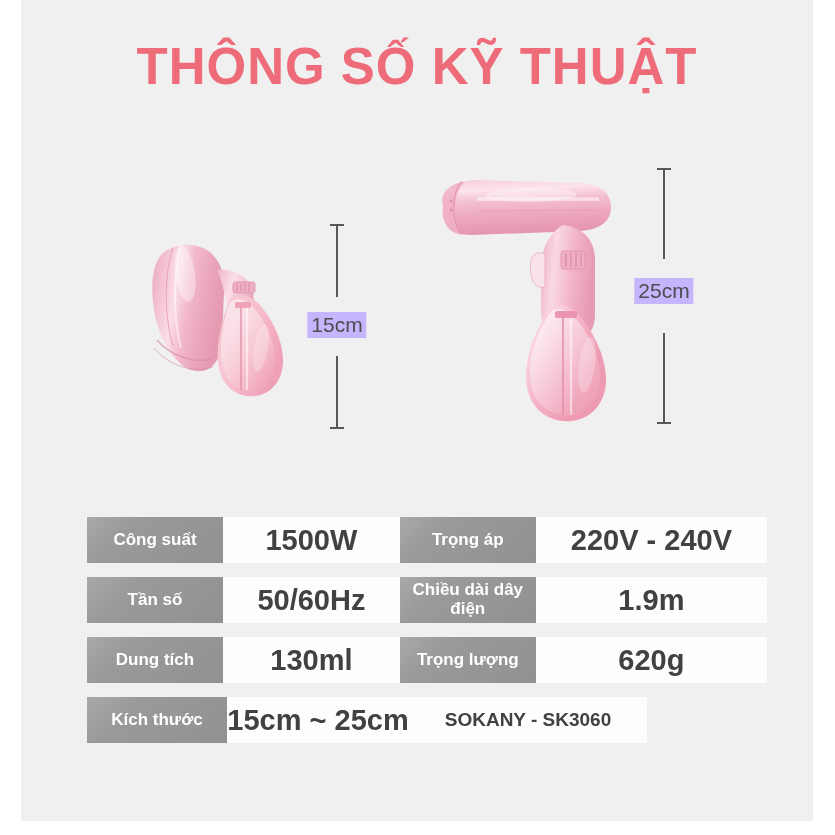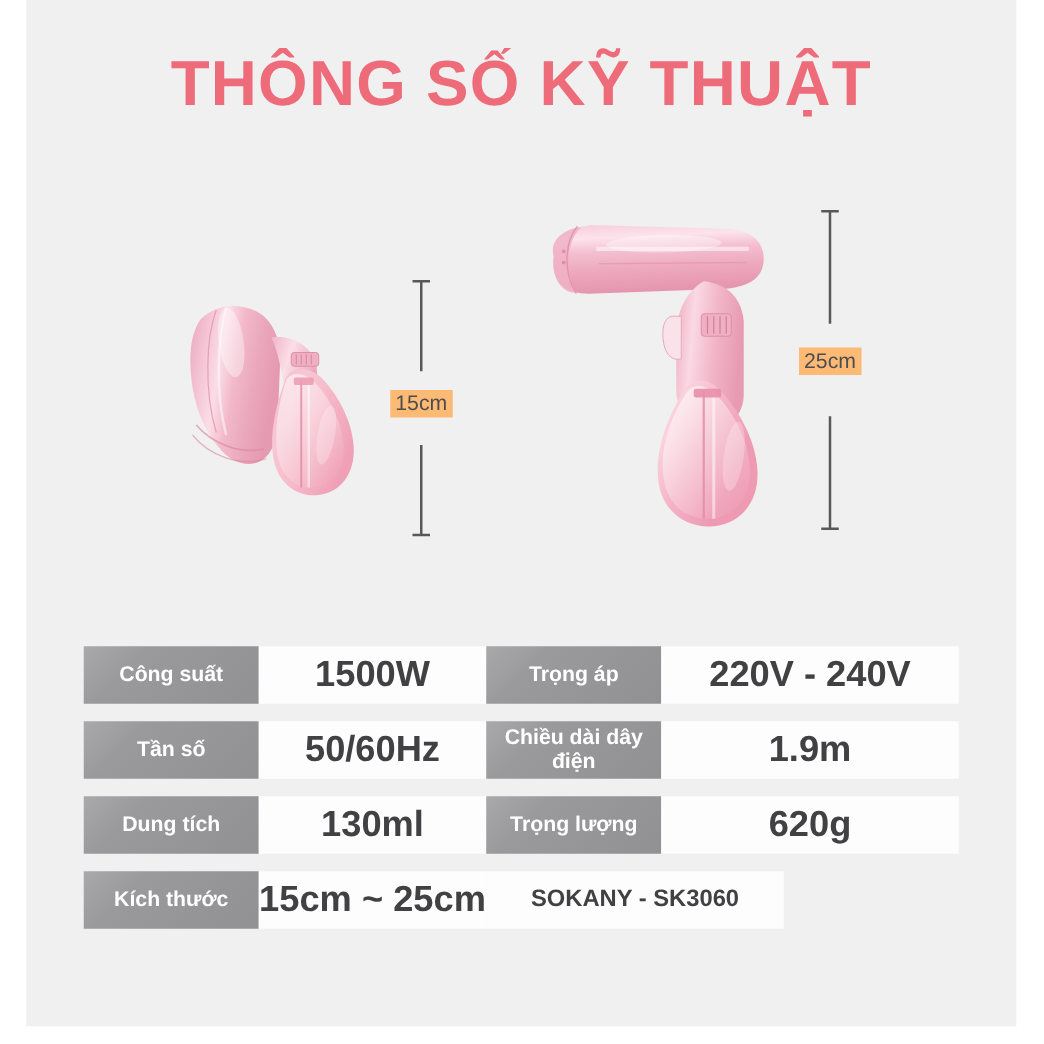--- a/index.html
+++ b/index.html
@@ -75,23 +75,23 @@
     margin-left: -7px;
     width: 14px;
     height: 2px;
     background: #58585a;
   }
   .dim-label {
     position: absolute;
     left: 50%;
     transform: translateX(-50%);
     color: #4d4d4f;
-    font-size: 17px;
+    font-size: 21px;
     white-space: nowrap;
-    background: #fdba74;
+    background: #c4b5fd;
     padding: 1px 4px;
   }
 
   
   #dim-15 { left: 286px; top: 84px; width: 60px; height: 205px; }
   #dim-15 .cap-top    { top: 0; }
   #dim-15 .cap-bottom { bottom: 0; }
   #dim-15 .seg-top    { top: 1px;  height: 72px; }
   #dim-15 .seg-bottom { bottom: 1px; height: 72px; }
   #dim-15 .dim-label  { top: 88px; }
@@ -133,21 +133,21 @@
     display: flex;
     align-items: center;
     justify-content: center;
     text-align: center;
     color: #414042;
     font-size: 29px;
     font-weight: bold;
     background: #fdfdfd;
   }
 
-  .c-label-1 { width: 140px; }
+  .c-label-1 { width: 140px; margin-left: 20px; }
   .c-value-1 { width: 182px; }
   .c-label-2 { width: 140px; }
   .c-value-2 { width: 238px; }
 
   .small-val { font-size: 19px; }
 </style>
 </head>
 <body>
 
 <div id="page">

